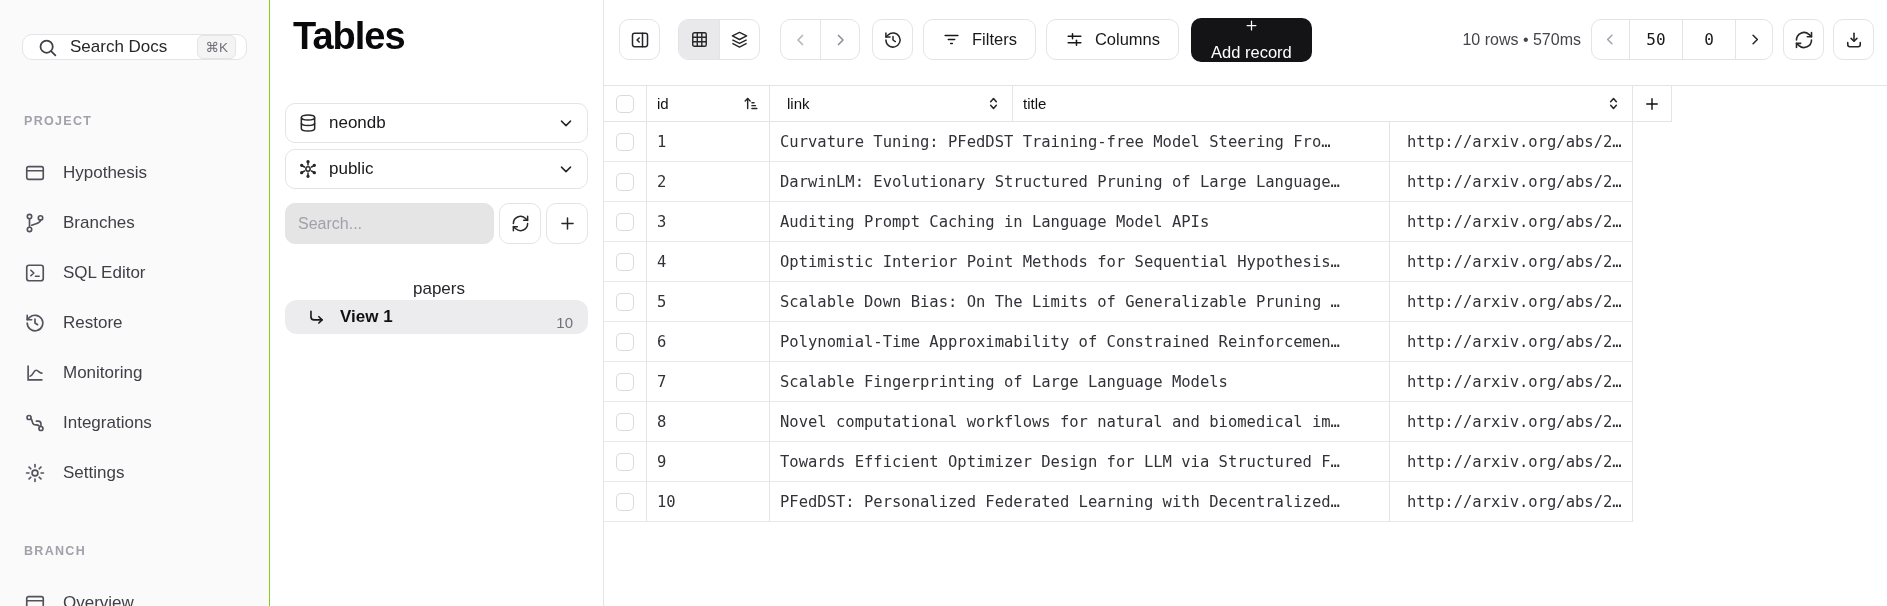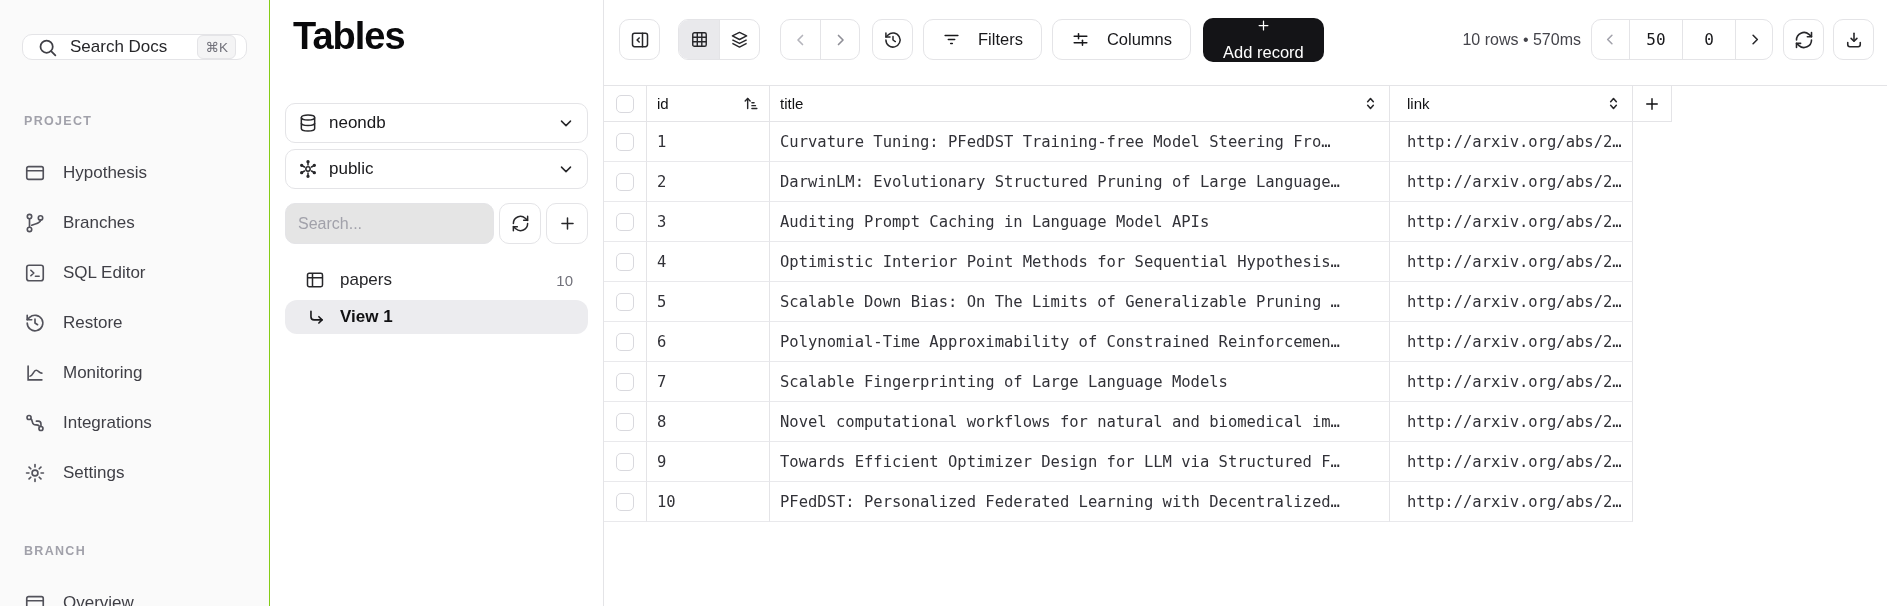--- a/index.html
+++ b/index.html
@@ -39,39 +39,39 @@
   .search-row { display:flex; gap:5px; margin-top:8px; }
   .tree-search { width:209px; height:41px; border:1px solid #e4e4e7; border-radius:10px;
     display:flex; align-items:center; padding:0 12px; background:#e5e5e5; }
   .tree-search input { border:none; outline:none; flex:1; font-size:16px; color:#27272a;
     background:transparent; font-family:"Liberation Sans", sans-serif; }
   .tree-search input::placeholder { color:#a1a1aa; }
   .sq-btn { width:45px; height:41px; border:1px solid #e4e4e7; border-radius:10px; background:#fff;
     display:flex; align-items:center; justify-content:center; color:#27272a; cursor:pointer; }
   .tree { margin-top:20px; }
   .tree-table { height:32px; display:flex; align-items:center; padding:0 30px 0 35px; gap:15px;
-    font-size:17px; color:#27272a; cursor:pointer; }
+    font-size:17px; color:#27272a; cursor:pointer;flex-direction:column; }
   .tree-table .cnt { margin-left:auto; font-size:15px; color:#71717a; }
   .tree-view { margin:4px 15px 0 15px; height:34px; background:#ececef; border-radius:12px;
     display:flex; align-items:center; padding-left:22px; gap:14px; font-size:17px; font-weight:600;
     color:#111113; cursor:pointer; }
 
   
   .main { flex:1; display:flex; flex-direction:column; }
   .toolbar { height:85px; display:flex; align-items:center; padding:0 13px 6px 15px; }
   .tb-btn { height:41px; border:1px solid #e4e4e7; border-radius:10px; background:#fff;
     display:flex; align-items:center; justify-content:center; color:#27272a; cursor:pointer; }
   .icon-btn { width:41px; }
   .seg { display:flex; height:41px; border:1px solid #e4e4e7; border-radius:10px; overflow:hidden;
     background:#fff; }
   .seg-cell { width:40px; height:100%; display:flex; align-items:center; justify-content:center;
     color:#27272a; cursor:pointer; }
   .seg-cell.on { background:#e9e9ec; }
   .seg-cell + .seg-cell { border-left:1px solid #e4e4e7; }
-  .txt-btn { padding:0 18px; gap:17px; font-size:16.5px; font-weight:500; color:#18181b; }
+  .txt-btn { padding:0 18px; gap:11px; font-size:16.5px; font-weight:500; color:#18181b; }
   .add-btn { height:44px; margin-left:12px; background:#141417; color:#fff; border:none;
     border-radius:10px; display:flex; align-items:center; gap:10px; padding:0 20px;
     font-size:16.5px; font-weight:500; font-family:"Liberation Sans", sans-serif; cursor:pointer;flex-direction:column; }
   .status { margin-left:auto; font-size:16px; color:#44444b; margin-right:10px; }
   .pager { display:flex; height:41px; border:1px solid #e4e4e7; border-radius:10px;
     overflow:hidden; background:#fff; margin-right:10px; }
   .pg-cell { display:flex; align-items:center; justify-content:center; height:100%; cursor:pointer; }
   .pg-cell + .pg-cell { border-left:1px solid #e4e4e7; }
   .pg-nav { width:37px; }
   .pg-num { width:53px; font-family:"DejaVu Sans Mono", monospace; font-size:16px; color:#18181b; }
@@ -381,34 +381,34 @@
         <div class="gc c1">
           <span>id</span>
           <svg class="ic hdr-sort" width="17" height="17" viewBox="0 0 24 24" fill="none" stroke="currentColor" stroke-width="2" stroke-linecap="round" stroke-linejoin="round">
               <path d="M8 5v14"></path>
               <path d="m4.5 8.5 3.5-3.5 3.5 3.5"></path>
               <path d="M14 11h3"></path>
               <path d="M14 15h5"></path>
               <path d="M14 19h7"></path>
             </svg>
         </div>
+        <div class="gc c3">
+          <span>link</span>
+          <svg class="ic hdr-sort" width="17" height="17" viewBox="0 0 24 24" fill="none" stroke="currentColor" stroke-width="2.2" stroke-linecap="round" stroke-linejoin="round">
+              <path d="m8 9.5 4-4.5 4 4.5"></path>
+              <path d="m8 14.5 4 4.5 4-4.5"></path>
+            </svg>
+        </div>
         <div class="gc c2">
           <span>title</span>
           <svg class="ic hdr-sort" width="17" height="17" viewBox="0 0 24 24" fill="none" stroke="currentColor" stroke-width="2.2" stroke-linecap="round" stroke-linejoin="round">
               <path d="m8 9.5 4-4.5 4 4.5"></path>
               <path d="m8 14.5 4 4.5 4-4.5"></path>
             </svg>
         </div>
-        <div class="gc c3">
-          <span>link</span>
-          <svg class="ic hdr-sort" width="17" height="17" viewBox="0 0 24 24" fill="none" stroke="currentColor" stroke-width="2.2" stroke-linecap="round" stroke-linejoin="round">
-              <path d="m8 9.5 4-4.5 4 4.5"></path>
-              <path d="m8 14.5 4 4.5 4-4.5"></path>
-            </svg>
-        </div>
         <div class="gc c4">
           <svg class="ic" width="18" height="18" viewBox="0 0 24 24" fill="none" stroke="currentColor" stroke-width="1.9" stroke-linecap="round">
               <path d="M12 5v14M5 12h14"></path>
             </svg>
         </div>
       </div>
       <div id="grid-body">
   <div class="g-row">
     <div class="gc c0">
               <span class="cbx"></span>

